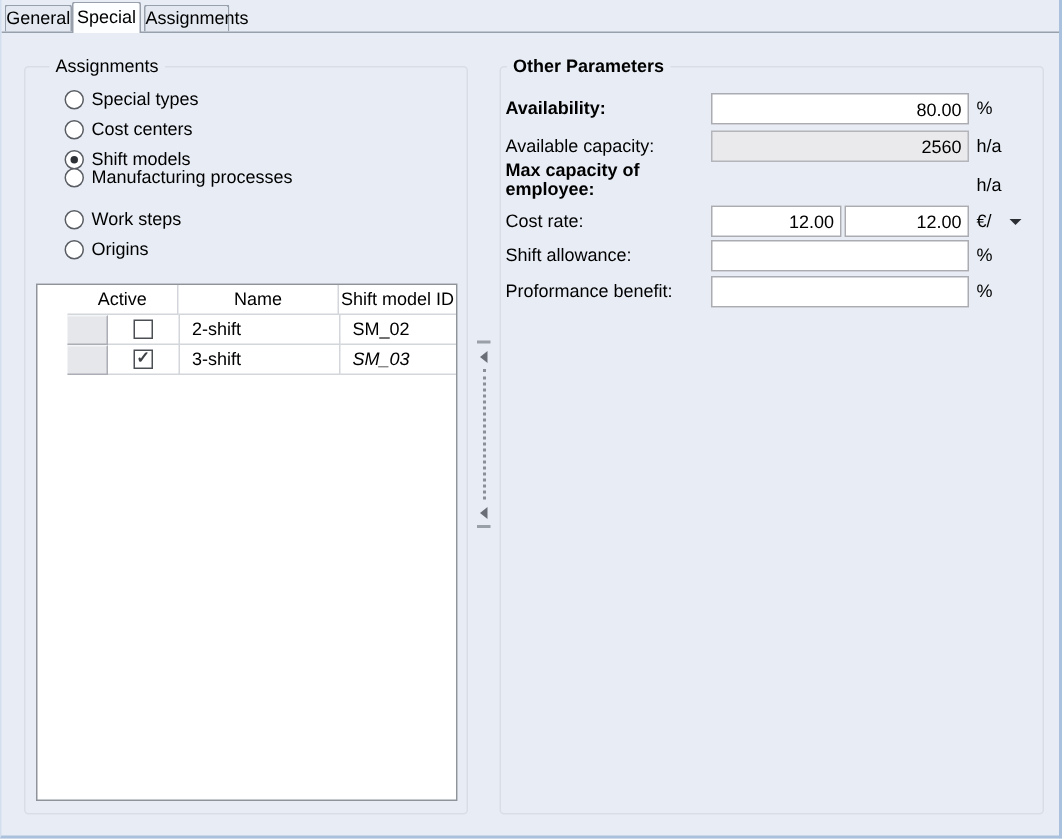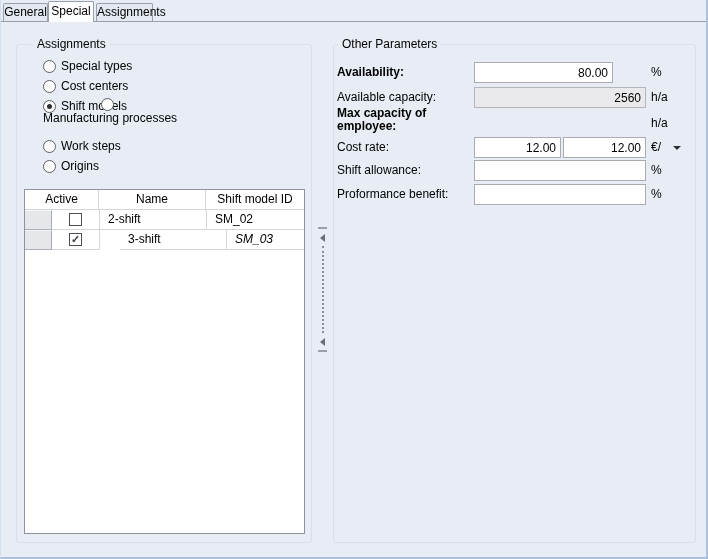--- a/index.html
+++ b/index.html
@@ -80,20 +80,21 @@
     border-radius: 50%;
     background: #2E3237;
   }
   
   .grid {
     position: absolute;
     left: 23px; top: 189px;
     width: 281px; height: 345px;
     background: #fff;
     border: 1px solid #8F949B;
+    padding-left: 20px;
   }
   .grid-header { display: flex; height: 20px; }
   .grid-header-cell {
     border-right: 1px solid #D3D6DA;
     border-bottom: 1px solid #D3D6DA;
     text-align: center;
     line-height: 19px;
     overflow: hidden;
     white-space: nowrap;
   }
@@ -209,21 +210,21 @@
     <span>Special types</span>
   </div>
   <div class="radio-row" style="top:76px;">
     <span class="radio-circle"></span>
     <span>Cost centers</span>
   </div>
   <div class="radio-row" style="top:96px;">
     <span class="radio-circle checked"></span>
     <span>Shift models</span>
   </div>
-  <div class="radio-row" style="top:98px;flex-direction:column;">
+  <div class="radio-row" style="top:108px;">
     <span class="radio-circle"></span>
     <span>Manufacturing processes</span>
   </div>
   <div class="radio-row" style="top:136px;">
     <span class="radio-circle"></span>
     <span>Work steps</span>
   </div>
   <div class="radio-row" style="top:156px;">
     <span class="radio-circle"></span>
     <span>Origins</span>
@@ -241,39 +242,39 @@
         <span class="checkbox"></span>
       </div>
       <div class="grid-cell" style="width:107px; flex:0 0 107px;">2-shift</div>
       <div class="grid-cell" style="flex:1; border-right:none;">SM_02</div>
     </div>
     <div class="grid-row">
       <div class="row-selector"></div>
       <div class="grid-cell cell-check">
         <span class="checkbox">✓</span>
       </div>
-      <div class="grid-cell" style="width:107px; flex:0 0 107px;margin-left:20px;">3-shift</div>
+      <div class="grid-cell" style="width:107px; flex:0 0 107px;">3-shift</div>
       <div class="grid-cell" style="flex:1; border-right:none;font-style:italic;">SM_03</div>
     </div>
   </div>
 
   <div class="splitter">
     <div class="split-dash"></div>
     <div class="split-arrow"></div>
     <div class="split-grip"></div>
     <div class="split-arrow"></div>
     <div class="split-dash"></div>
   </div>
 
   <div class="groupbox" style="left:332px; top:44px; width:363px; height:499px;">
-    <div class="groupbox-title" style="left:4px;">Other Parameters</div>
+    <div class="groupbox-title" style="left:4px;font-weight:bold;">Other Parameters</div>
   </div>
 
   <div class="field-label bold" style="top:62px;">Availability:</div>
-  <input class="tbox" style="left: 473px; top: 62px; width: 139px;" value="80.00">
+  <input class="tbox" style="left: 473px; top: 62px; width: 172px;" value="80.00">
   <div class="unit" style="top:62px;">%</div>
 
   <div class="field-label" style="top:87px;">Available capacity:</div>
   <input class="tbox" style="left: 473px; top: 87px; width: 172px;" disabled="" value="2560">
   <div class="unit" style="top:87px;">h/a</div>
 
   <div class="field-label two-line bold" style="top:107px;">Max capacity of employee:</div>
   <div class="unit" style="top:113px;">h/a</div>
 
   <div class="field-label" style="top:137px;">Cost rate:</div>

